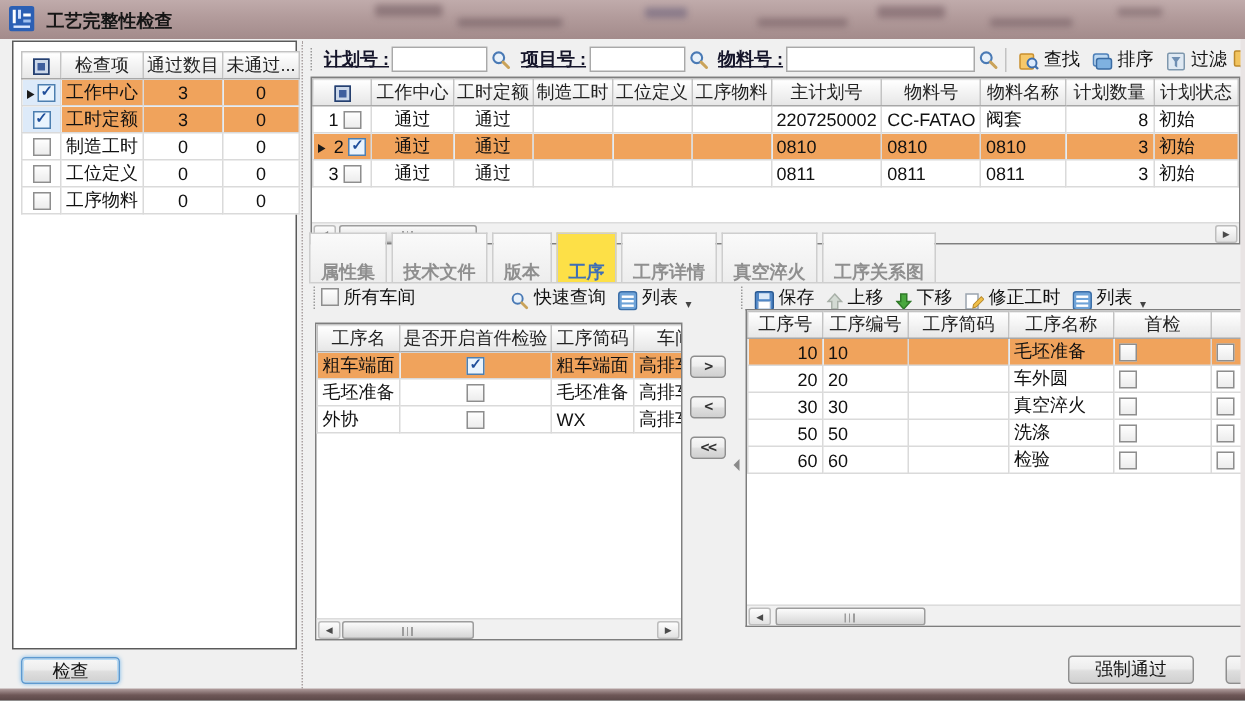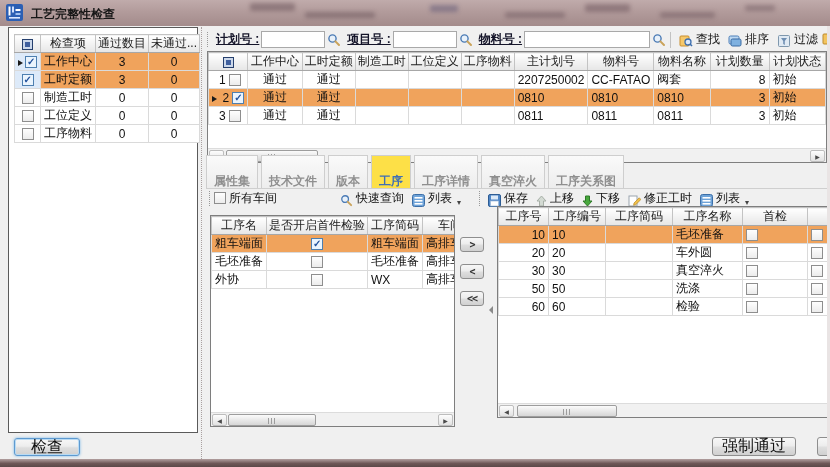--- a/index.html
+++ b/index.html
@@ -38,21 +38,21 @@
 
   
   .check-panel { position:absolute; left:8px; top:27px; width:190px; height:406px;
     background:#fff; border:1px solid #5a5a5a; }
   .check-grid { position:absolute; left:5px; top:6px; border:1px solid #9a9a9a; }
   .bluecell { background:#ddeaf9 !important; }
 
   
   .win-btn { position:absolute; display:flex; align-items:center; justify-content:center;
     background:linear-gradient(180deg,#f7f7f7 0%,#ededed 45%,#dedede 55%,#d0d0d0 100%);
-    border:1px solid #8e8e8e; border-radius:3px; font-size:16px; color:#111; cursor:default; }
+    border:1px solid #8e8e8e; border-radius:3px; font-size:12px; color:#111; cursor:default; }
   .win-btn.focus { border-color:#5e9ad0; box-shadow:0 0 0 1px #b9dbf4 inset,0 0 3px #7ab8e8; }
   .check-btn { left:14px; top:438px; width:66px; height:18px; }
   .force-btn { left:712px; top:437px; width:84px; height:19px; }
   .partial-btn { left:817px; top:437px; width:30px; height:19px; }
 
   .splitter { position:absolute; left:201px; top:27px; width:3px; height:432px;
     border-left:1px dotted #a9a0a0; }
 
   
   .toolbar { position:absolute; left:205px; top:29px; width:625px; height:21px;
@@ -352,21 +352,21 @@
         <svg width="13" height="13">
             <rect x="0.5" y="0.5" width="12" height="12" rx="2" fill="#6ea3d8" stroke="#3c6fa8"></rect>
             <rect x="2.5" y="3" width="8" height="1.6" fill="#fff"></rect>
             <rect x="2.5" y="6" width="8" height="1.6" fill="#fff"></rect>
             <rect x="2.5" y="9" width="8" height="1.6" fill="#fff"></rect>
           </svg>
         <span>列表</span>
         <span class="caret">▾</span>
       </span>
     </div>
-    <div class="sgroup" style="left:272px;">
+    <div class="sgroup" style="left:287px;">
       <span class="grip"></span>
       <span class="tbtn">
         <svg width="13" height="13">
             <rect x="0.5" y="0.5" width="12" height="12" rx="1.5" fill="#4f86c6" stroke="#2d5c94"></rect>
             <rect x="3" y="1.5" width="7" height="4" fill="#dce9f7"></rect>
             <rect x="2.5" y="7" width="8" height="5" fill="#fff" stroke="#9fb9d8" stroke-width="0.7"></rect>
           </svg>
         <span>保存</span>
       </span>
       <span class="tbtn">

